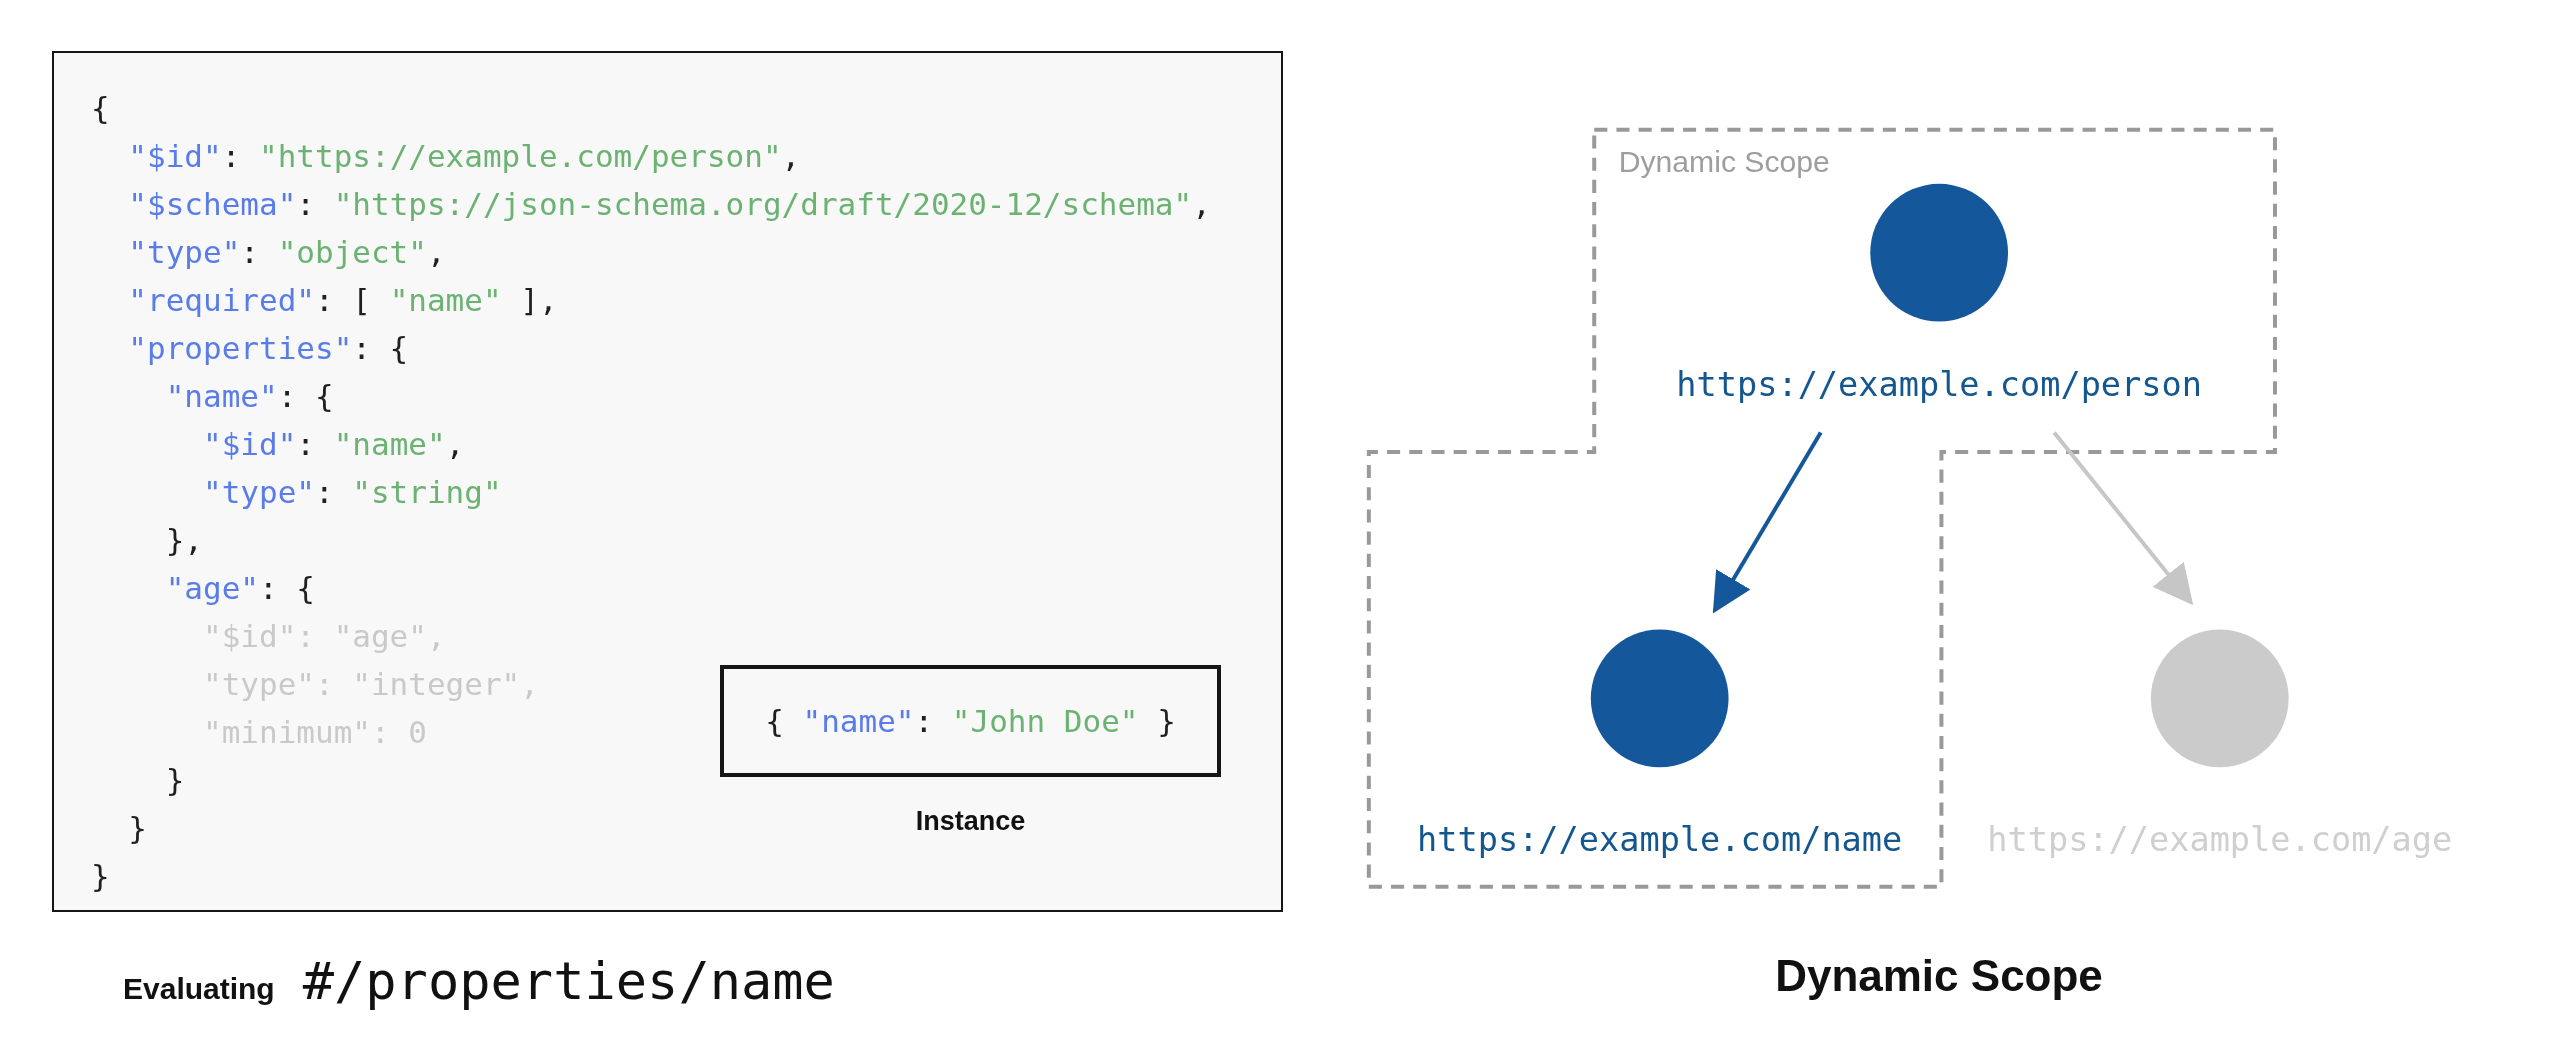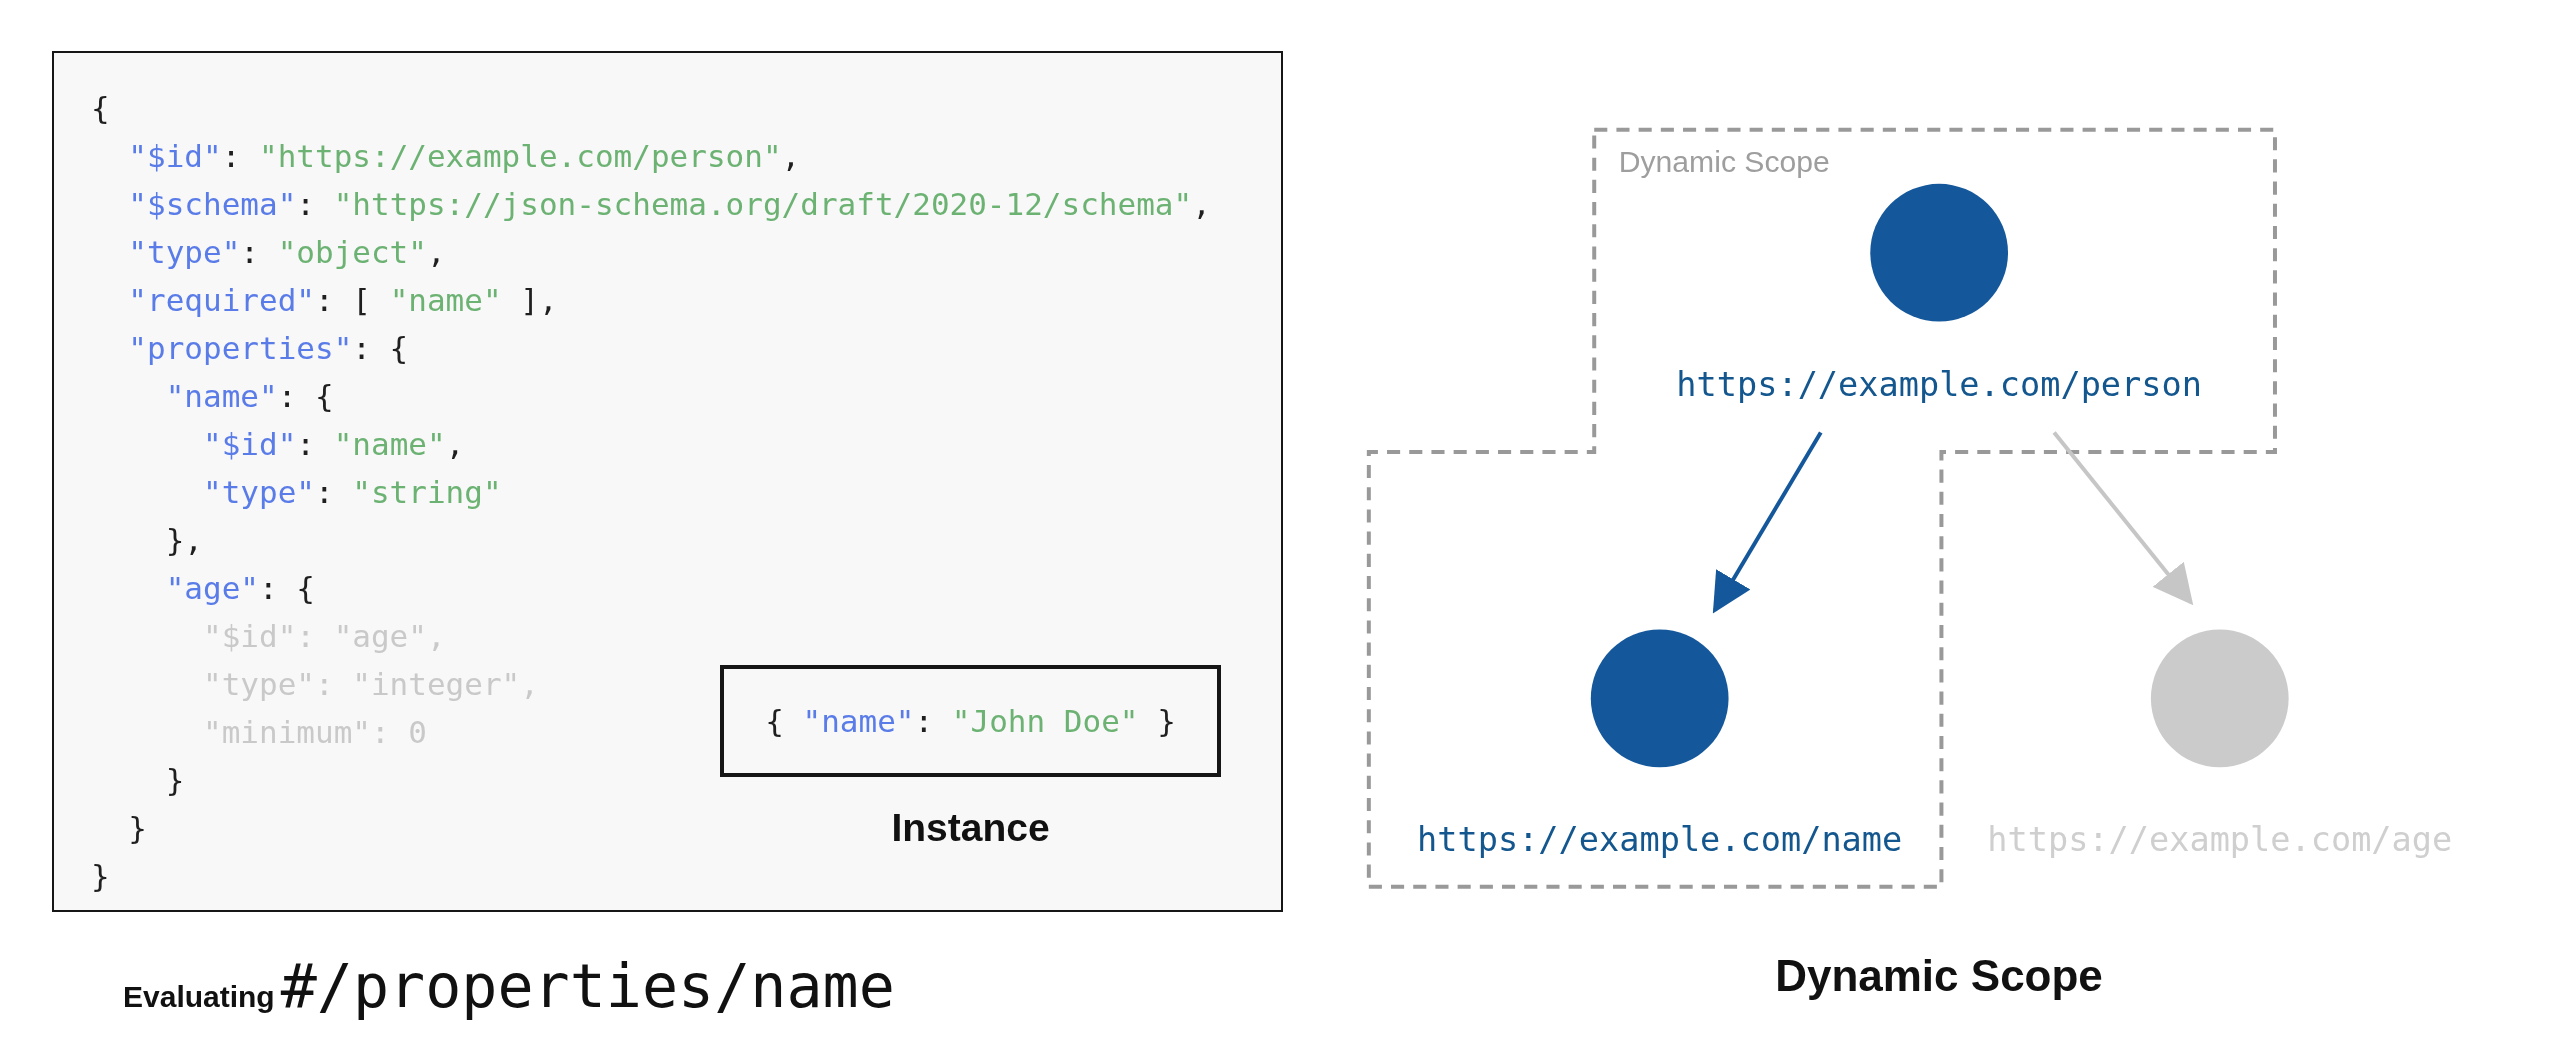--- a/index.html
+++ b/index.html
@@ -17,27 +17,27 @@
   .tok-k{color:#5A7CE8;}
   .tok-s{color:#6CB273;}
   .tok-d{color:#C9C9C9;}
 
   .instance-box{position:absolute;left:666px;top:612px;width:501px;height:112px;
                 box-sizing:border-box;border:4.6px solid #161616;
                 display:flex;align-items:center;justify-content:center;
                 font-family:"DejaVu Sans Mono","Liberation Mono",monospace;
                 font-size:31px;white-space:pre;}
   .instance-label{position:absolute;left:666px;top:753px;width:501px;text-align:center;
-                  font-weight:bold;font-size:39px;color:#111111;}
+                  font-weight:bold;font-size:27px;color:#111111;}
 
   .caption-left{position:absolute;left:123px;top:951px;display:flex;align-items:baseline;white-space:pre;}
   .caption-left .cap-bold{font-weight:bold;font-size:30px;color:#111111;}
-  .caption-left .cap-mono{margin-left:6px;
+  .caption-left .cap-mono{margin-left:28px;
         font-family:"DejaVu Sans Mono","Liberation Mono",monospace;
-        font-size:60px;color:#111111;}
+        font-size:52px;color:#111111;}
 
   
   .diagram-svg{position:absolute;left:0;top:0;}
   .scope-label{font-family:"Liberation Sans",sans-serif;font-size:53px;fill:#9E9E9E;}
   .url-blue{font-family:"DejaVu Sans Mono","Liberation Mono",monospace;font-size:59px;fill:#14578F;}
   .url-gray{font-family:"DejaVu Sans Mono","Liberation Mono",monospace;font-size:59px;fill:#CFCFCF;}
 
   .caption-right{position:absolute;left:1683px;top:951px;width:512px;text-align:center;
                  font-weight:bold;font-size:44px;color:#111111;}
 </style>

